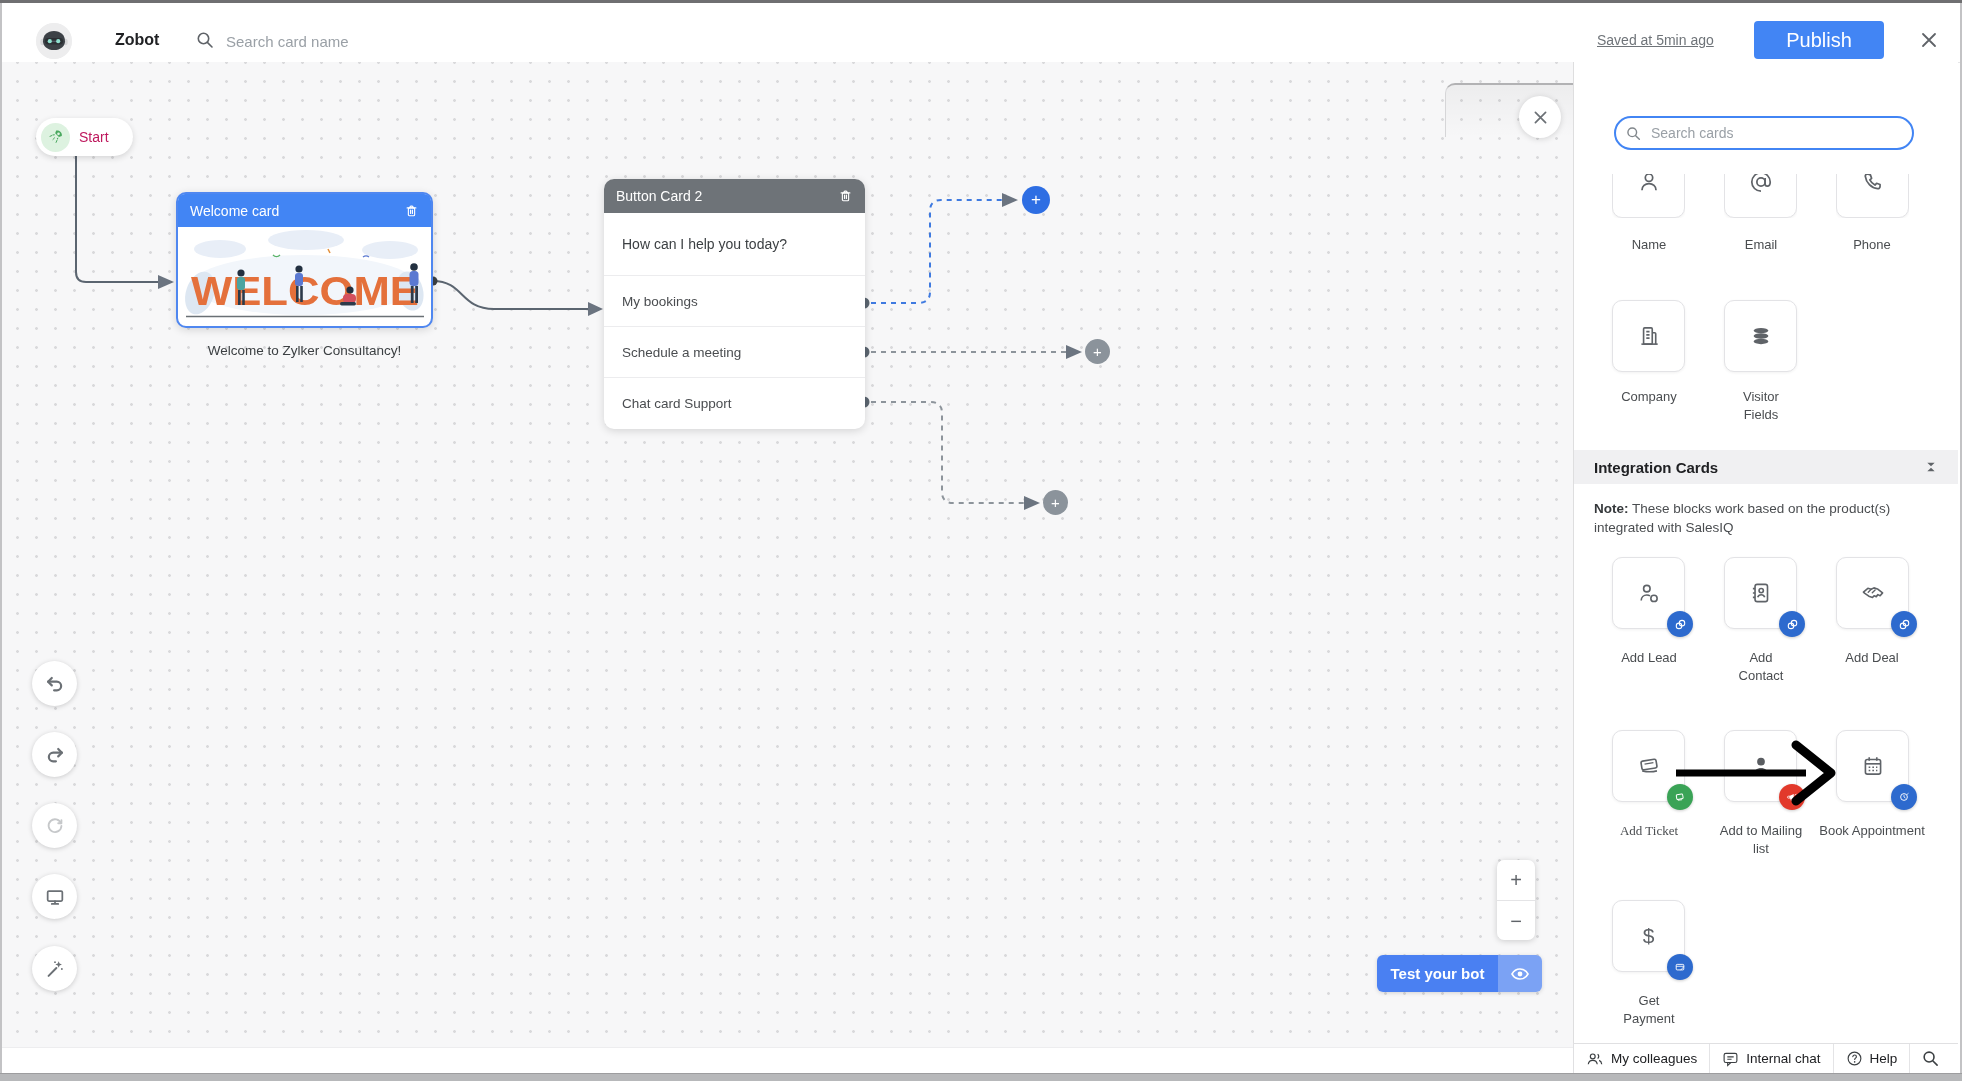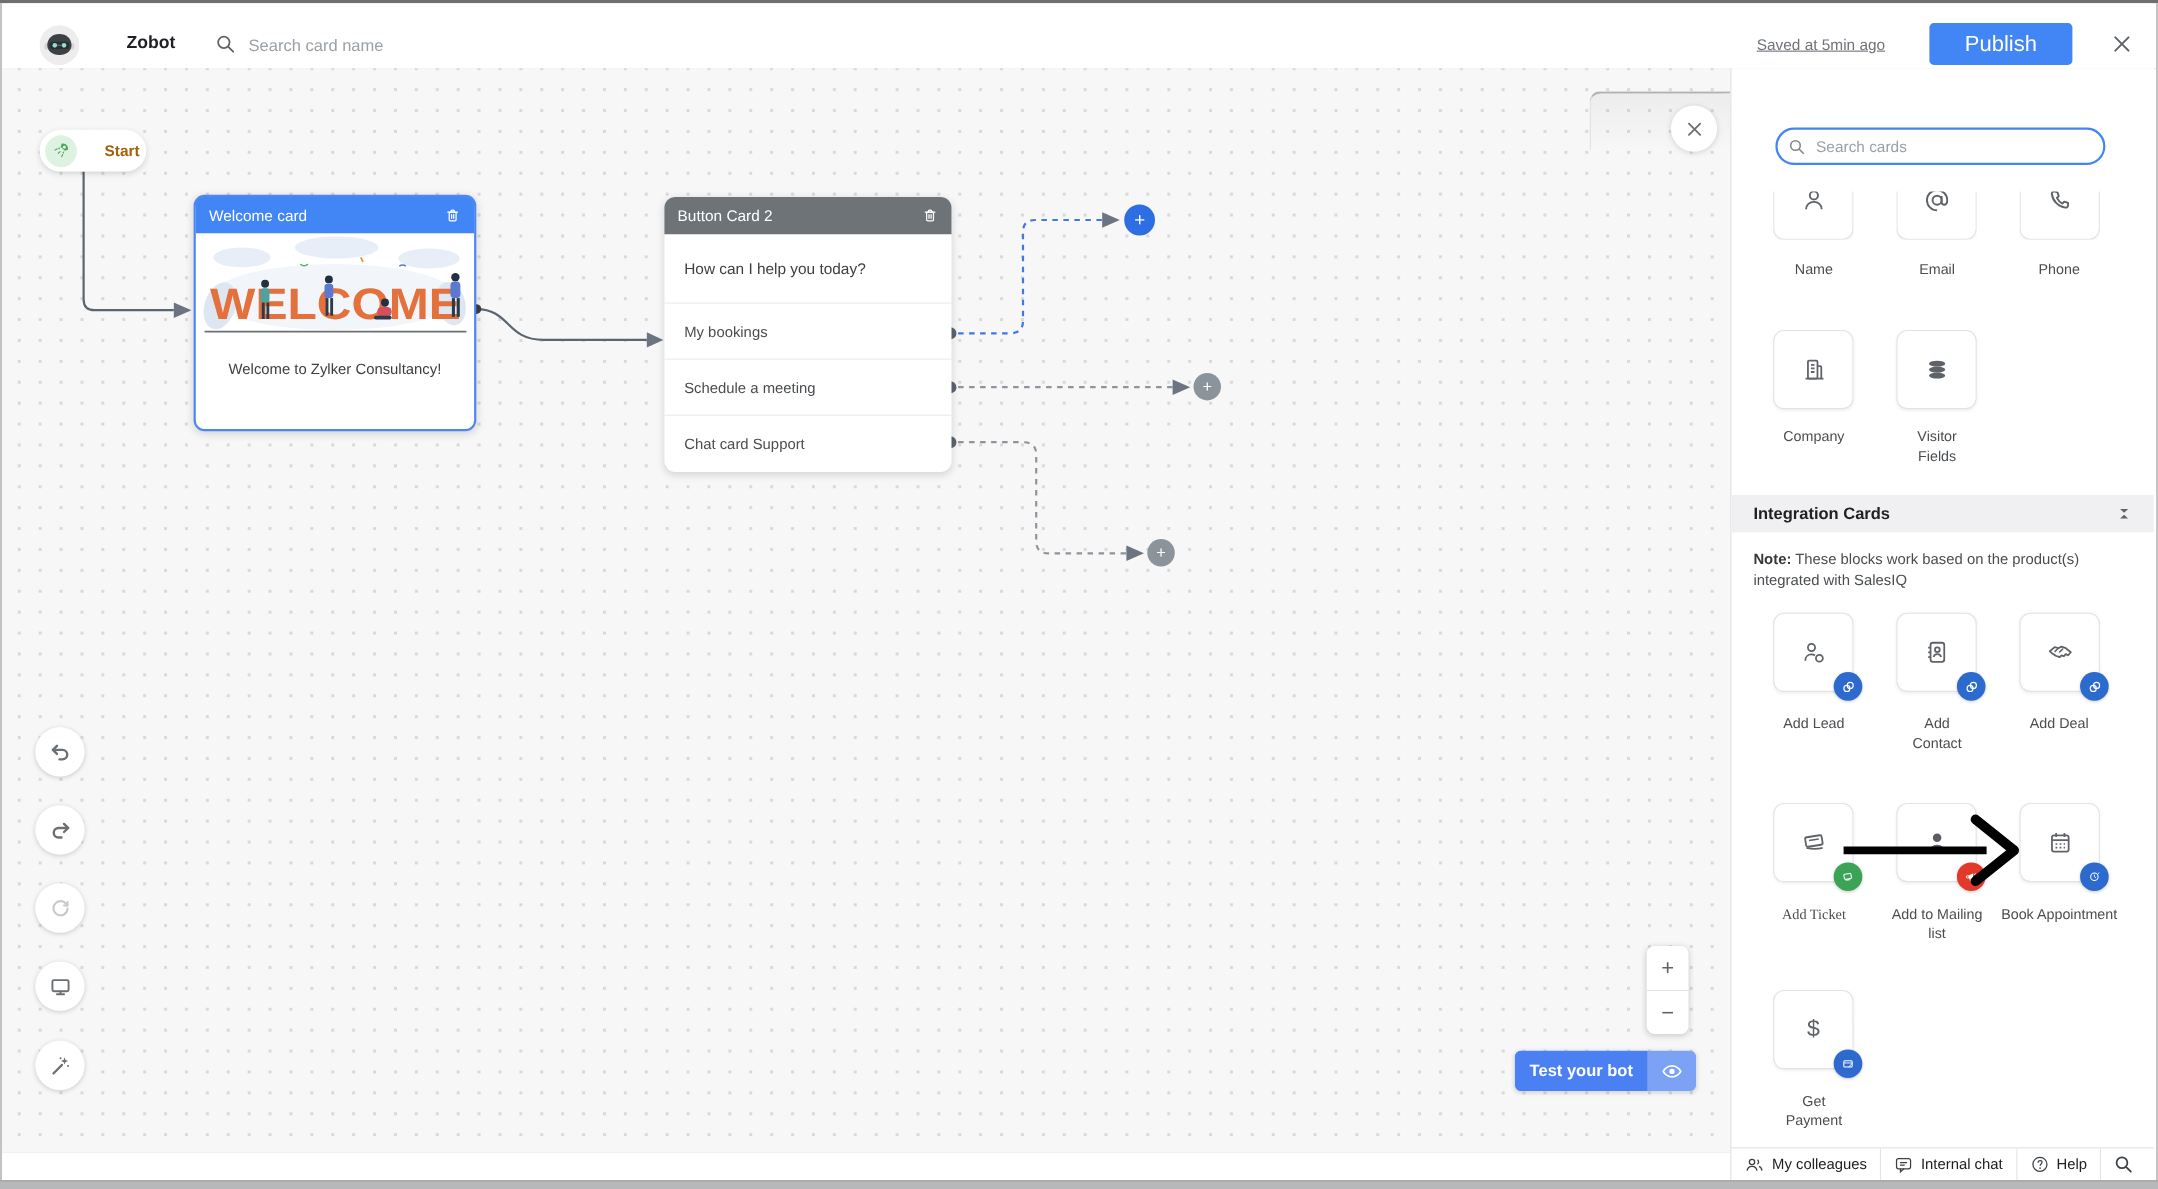--- a/index.html
+++ b/index.html
@@ -26,26 +26,26 @@
   
   #canvas{left:2px;top:62px;width:1571px;height:985px;background:#f7f7f8;overflow:hidden;
     background-image:radial-gradient(circle,#d9d9db 1.3px,transparent 1.5px);
     background-size:19px 19px;background-position:6px 10px;}
   .panel-tab{left:1443px;top:21px;width:128px;height:52px;border-top:2px solid #b2b2b4;border-left:1px solid #d6d6d8;
     border-radius:10px 0 0 0;background:linear-gradient(rgba(0,0,0,.045),rgba(0,0,0,0));}
 
   .start-node{left:34px;top:56px;width:97px;height:38px;background:#fff;border-radius:19px;
     box-shadow:0 2px 6px rgba(0,0,0,.14);display:flex;align-items:center;padding-left:5px;box-sizing:border-box;cursor:pointer;}
   .start-circ{width:29px;height:29px;border-radius:50%;background:#ddf2e0;display:flex;align-items:center;justify-content:center;}
-  .start-label{margin-left:25px;font-size:14px;font-weight:700;color:#a16207;}
+  .start-label{margin-left:9px;font-size:14px;font-weight:400;color:#be185d;}
 
   .flow-card{background:#fff;border-radius:10px;box-shadow:0 2px 8px rgba(0,0,0,.14);}
   .card-head{height:34px;border-radius:8px 8px 0 0;display:flex;align-items:center;padding:0 12px;box-sizing:border-box;}
   .card-head .t{color:#fff;font-size:14px;flex:1;}
-  #welcome-card{left:174px;top:115px;width:257px;height:215px;border:2px solid #4f87f0;box-sizing:border-box;cursor:pointer;}
+  #welcome-card{left:174px;top:130px;width:257px;height:136px;border:2px solid #4f87f0;box-sizing:border-box;cursor:pointer;}
   #welcome-card .card-head{background:#4285f4;height:33px;border-radius:7px 7px 0 0;}
   .wc-body-text{height:60px;display:flex;align-items:center;justify-content:center;font-size:13.5px;color:#3c4043;}
   #button-card{left:602px;top:117px;width:261px;height:250px;cursor:pointer;}
   #button-card .card-head{background:#6e7378;border-radius:10px 10px 0 0;}
   .bc-question{height:62px;display:flex;align-items:center;padding:0 18px;font-size:14px;color:#3c4043;border-bottom:1px solid #ececee;}
   .bc-option{height:50px;display:flex;align-items:center;padding:0 18px;font-size:13.5px;color:#4a4d50;border-bottom:1px solid #ececee;cursor:pointer;}
   .bc-option:last-child{border-bottom:none;}
 
   .plus-node{border-radius:50%;color:#fff;display:flex;align-items:center;justify-content:center;cursor:pointer;}
   .plus-blue{left:1020px;top:124px;width:28px;height:28px;background:#2e6ee3;font-size:17px;}

